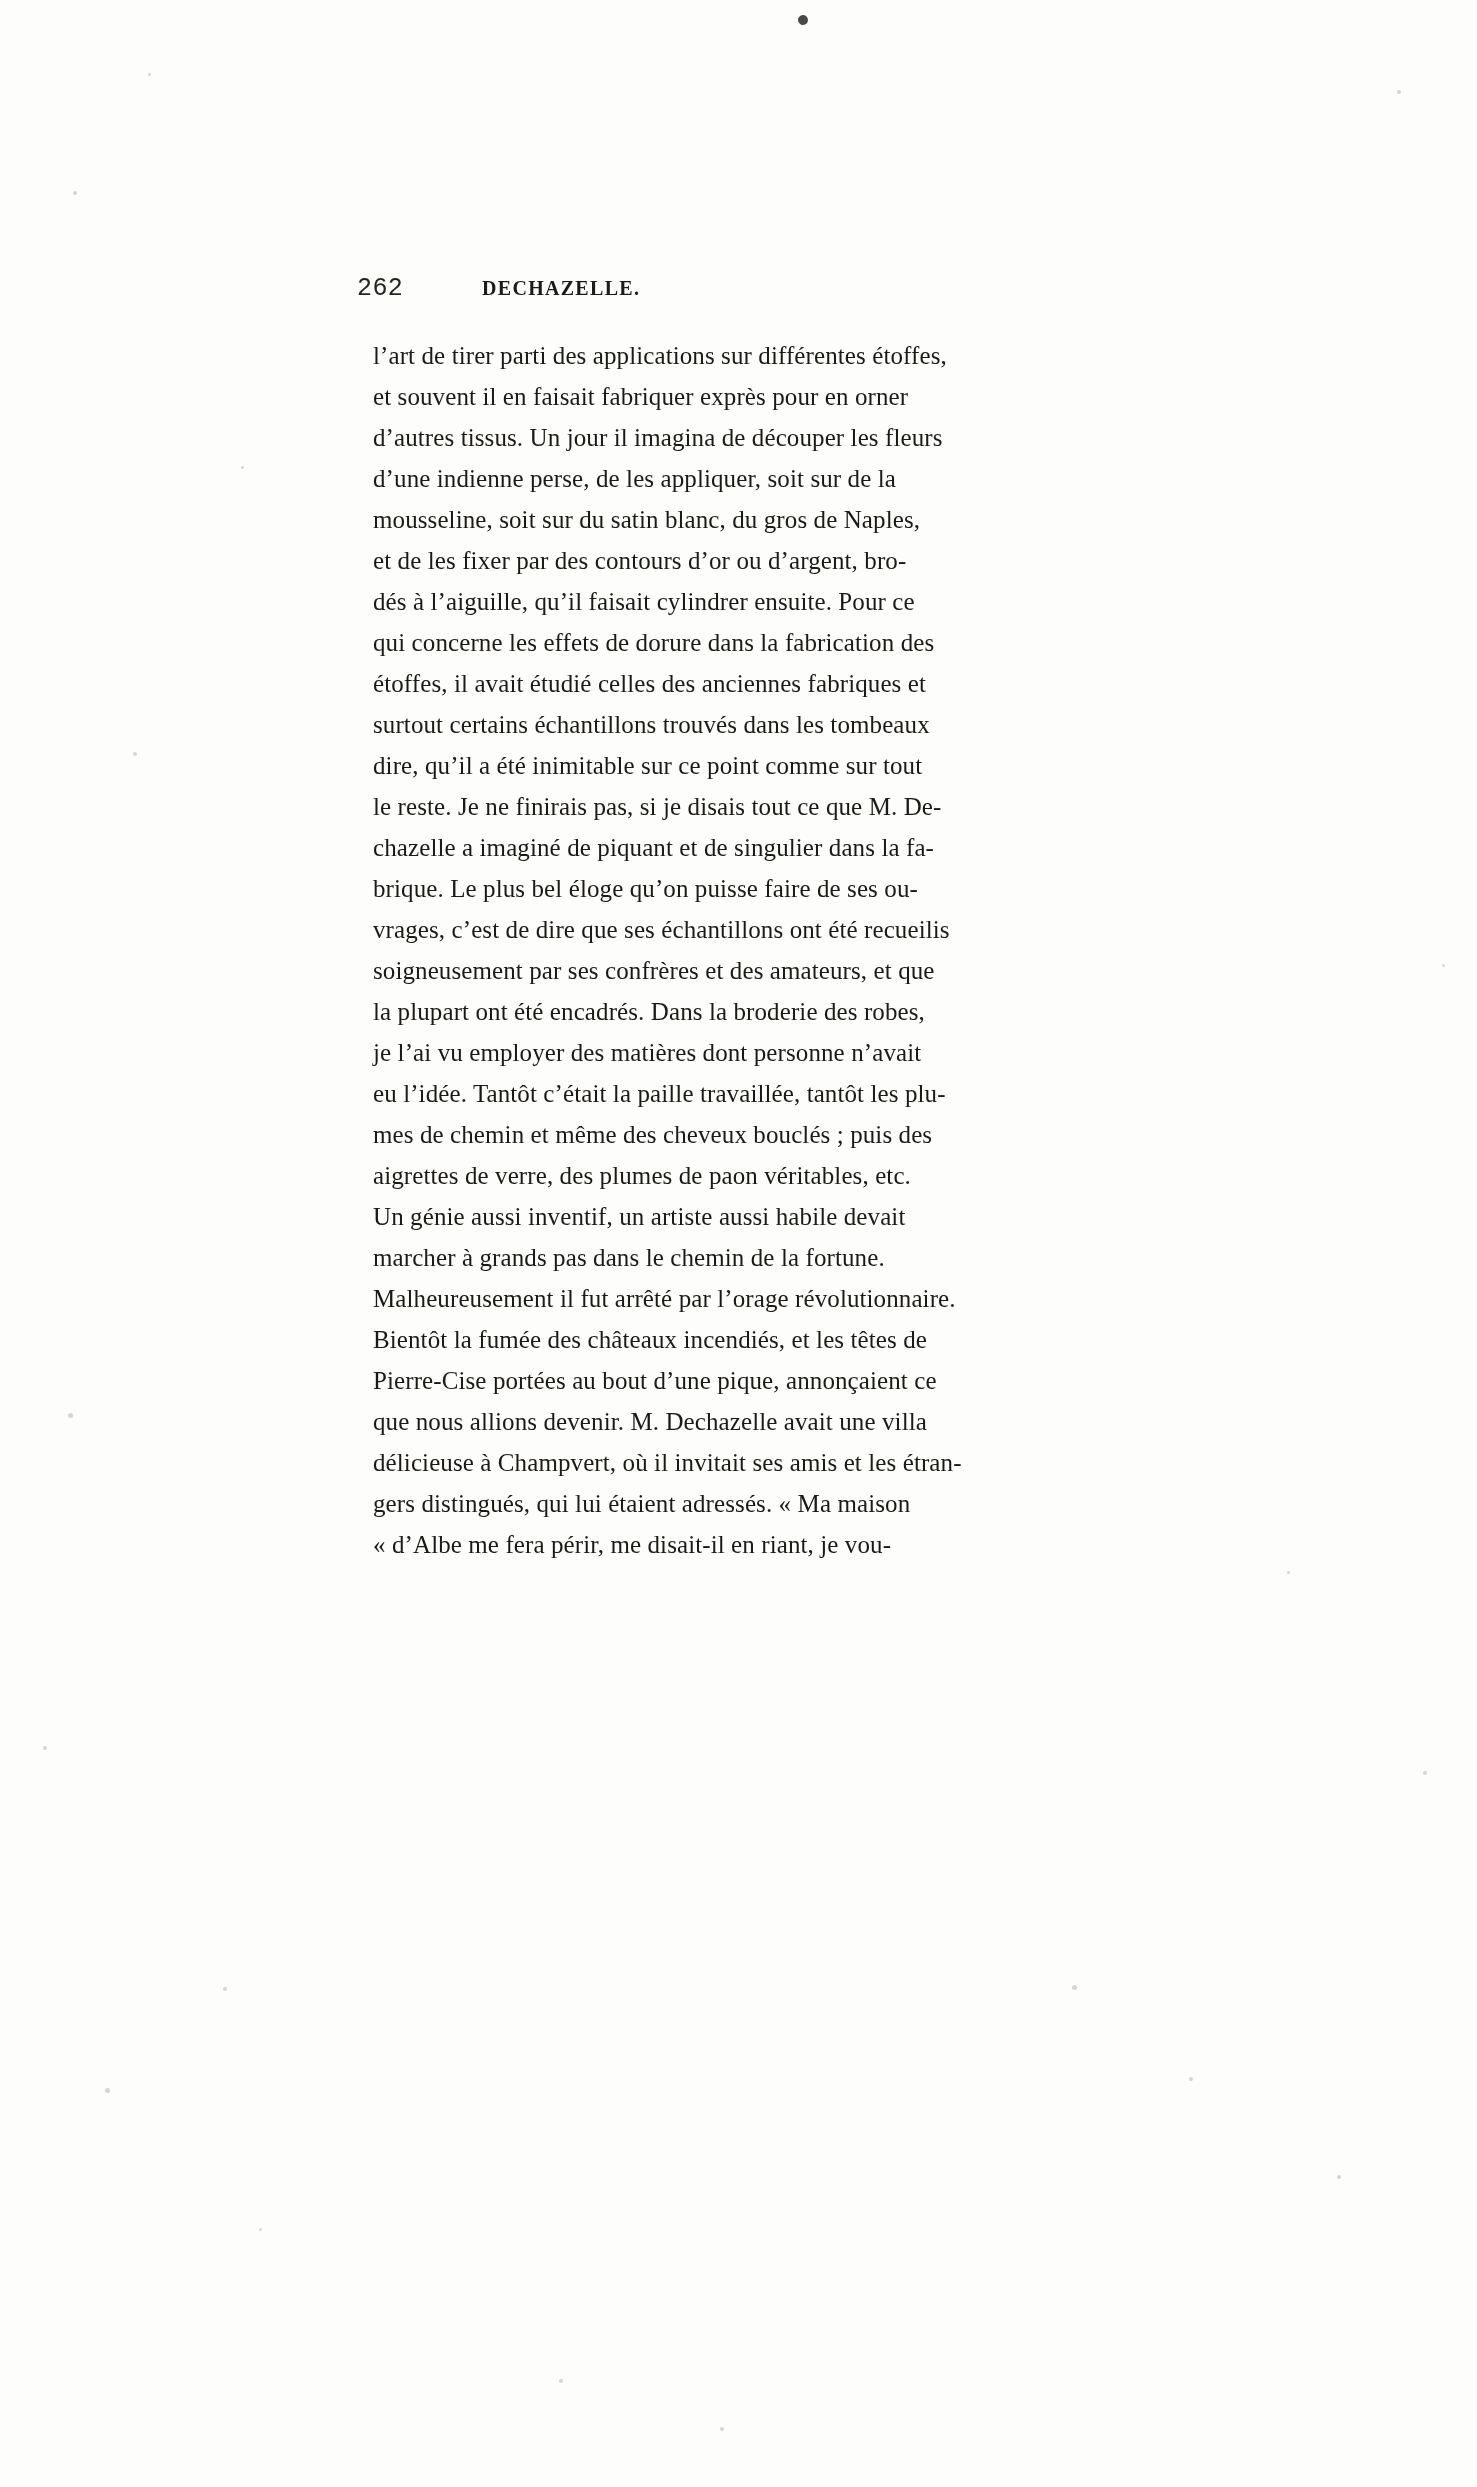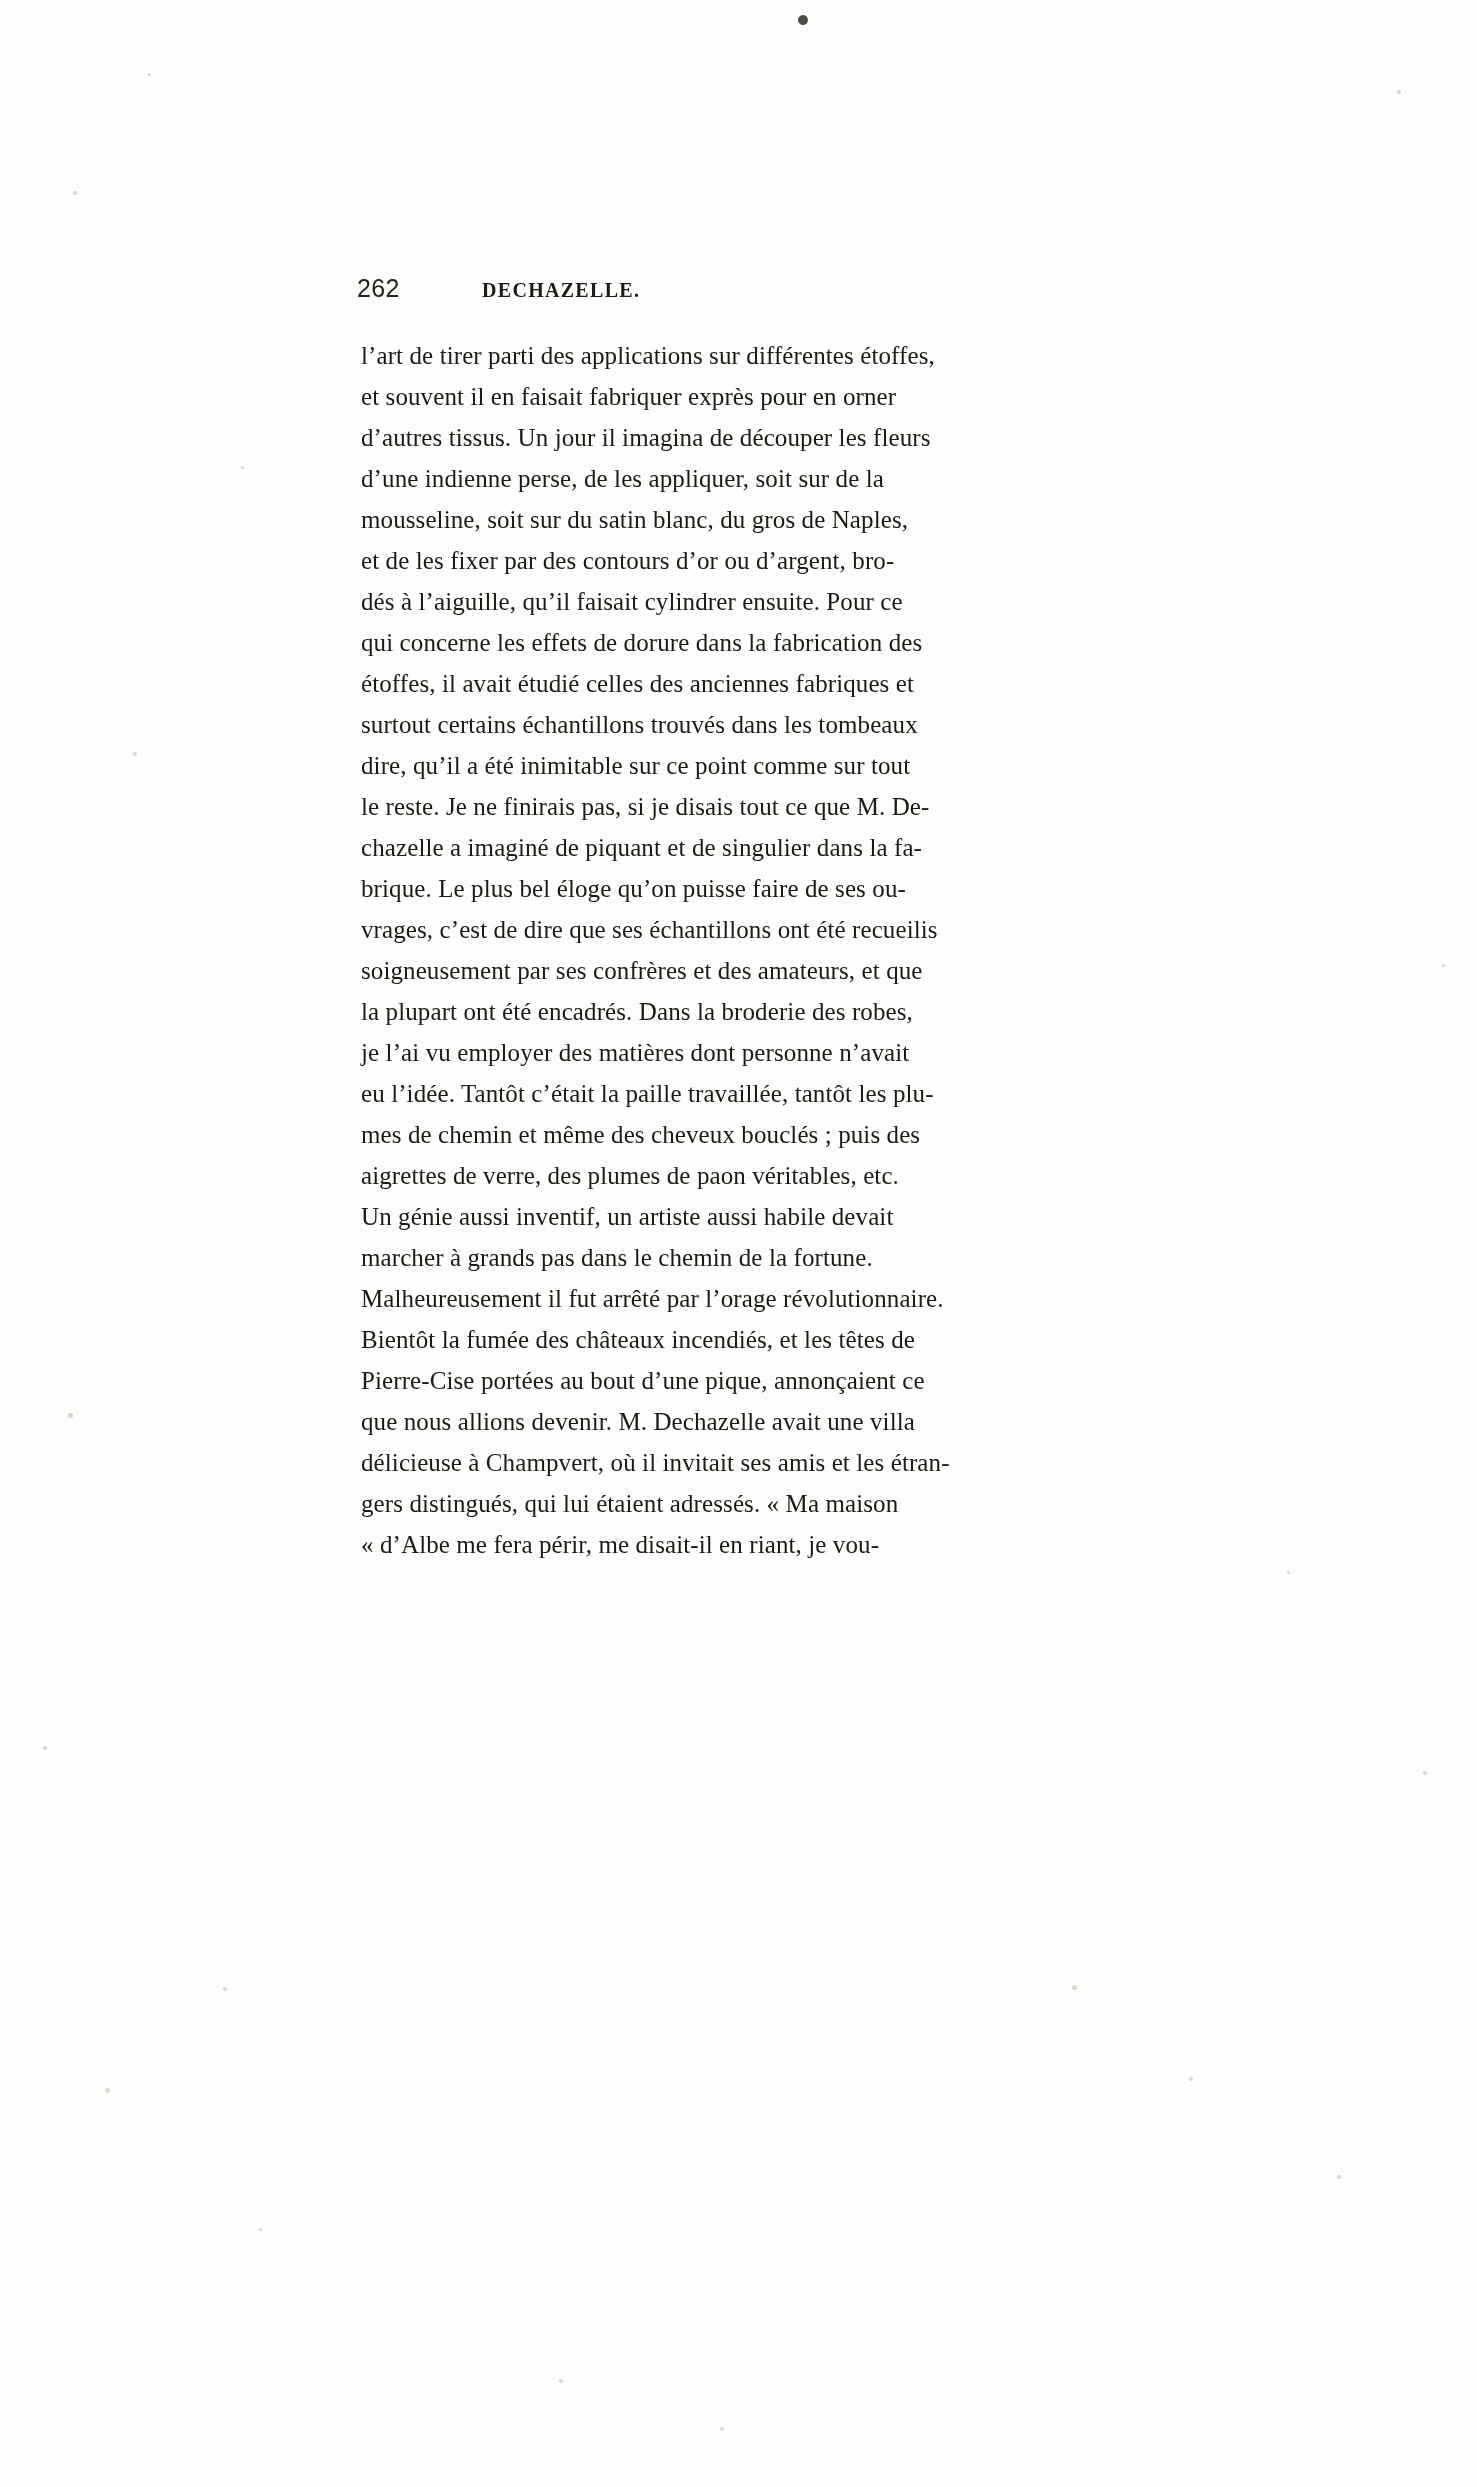--- a/index.html
+++ b/index.html
@@ -35,35 +35,35 @@
     top: 274px;
     width: 906px;
   }
   .header-row {
     display: flex;
     align-items: baseline;
     height: 33px;
     margin-bottom: 28px;
   }
   .folio {
-    font-family: Liberation Sans, sans-serif;
+    font-family: Liberation Mono, monospace;
     font-size: 25px;
     letter-spacing: 0.4px;
     color: #26241f;
     width: 125px;
   }
   .running-head {
     font-family: "Liberation Serif", serif;
     font-size: 20px;
     font-weight: bold;
     letter-spacing: 1.3px;
     color: #1d1b17;
   }
   .body-text p {
-    margin: 4px;
+    margin: 16px;
     font-size: 25px;
     line-height: 41px;
     color: #1c1a16;
     text-align: justify;
     text-justify: inter-word;
     letter-spacing: 0.1px;
   }
   .body-text p .ln {
     display: block;
     white-space: nowrap;

